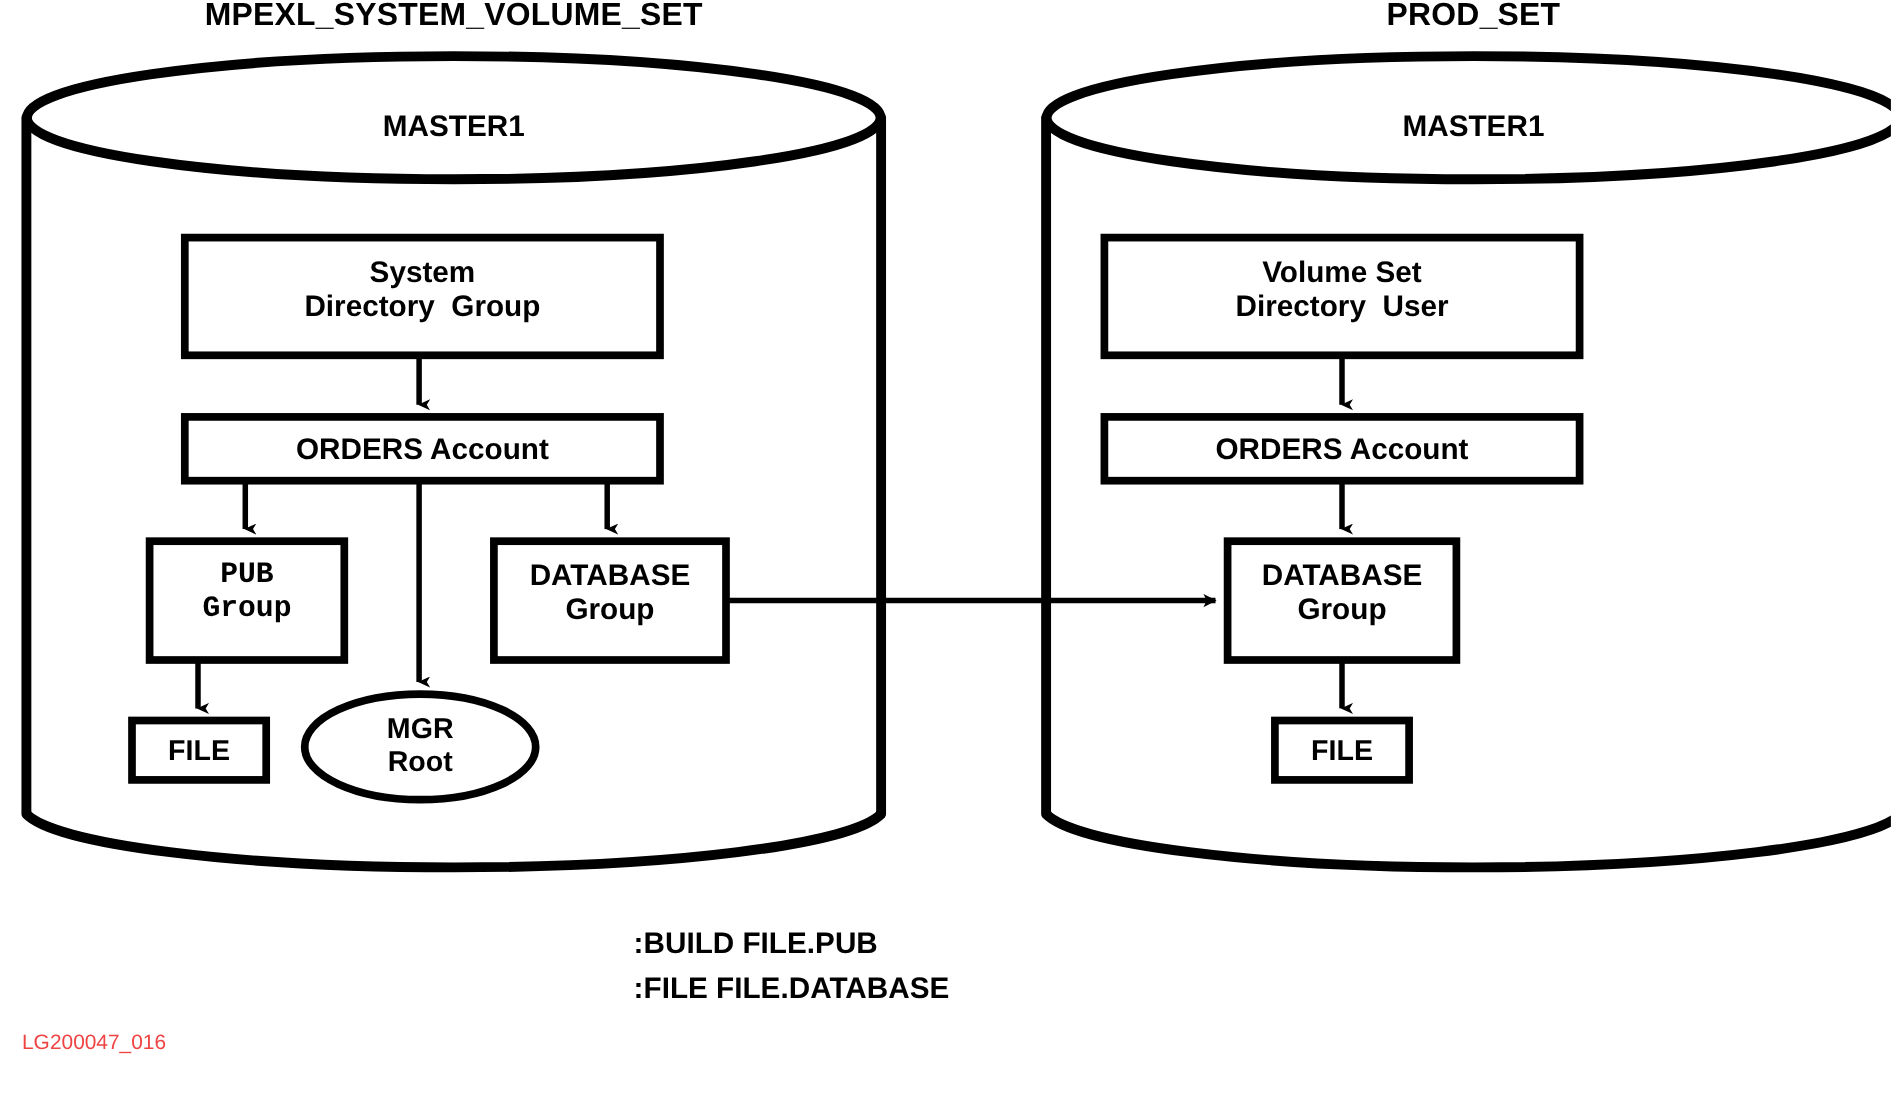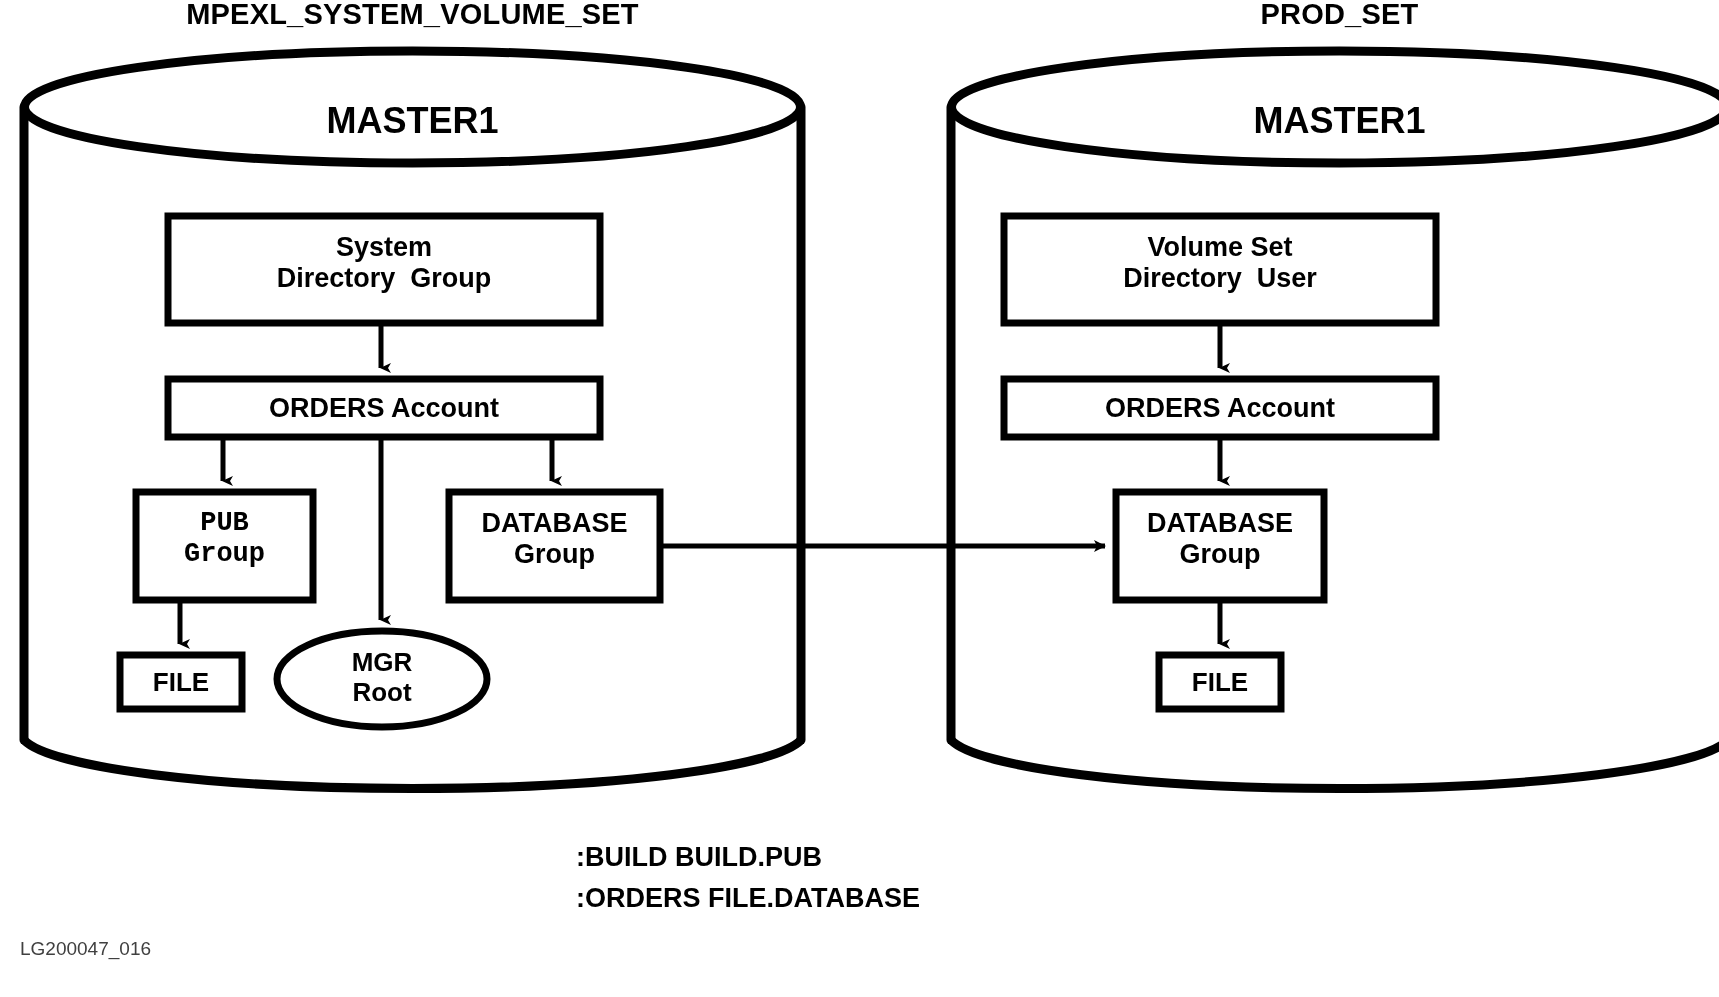--- a/index.html
+++ b/index.html
@@ -15,30 +15,30 @@
   .lbl{
     position:absolute;
     font-weight:bold;
     color:#000;
     text-align:center;
     line-height:1.16;
     white-space:pre;
     user-select:none;
   }
   .setname{font-size:29px;letter-spacing:0.2px;}
-  .master{font-size:36px;}
+  .master{font-size:27px;}
   .boxtxt{font-size:27px;}
   .filetxt{font-size:26px;}
   .elltxt{font-size:26px;}
   .cmd{font-size:27px;font-weight:bold;text-align:left;}
   .figid{
     position:absolute;
     font-size:19px;
     font-weight:normal;
-    color:#404040;
+    color:#ef4444;
     white-space:pre;
     font-family:"Liberation Sans","DejaVu Sans",sans-serif;
   }
 </style>
 </head>
 <body>
 
 <div id="stage">
 
   <svg width="1719" height="997" viewBox="0 0 1719 997">
@@ -130,19 +130,19 @@
   <div class="lbl boxtxt" style="left:988px;top:232px;width:432px;">Volume Set
 Directory  User</div>
 
   <div class="lbl boxtxt" style="left:988px;top:393px;width:432px;">ORDERS Account</div>
 
   <div class="lbl boxtxt" style="left:1100px;top:508px;width:208px;">DATABASE
 Group</div>
 
   <div class="lbl filetxt" style="left:1143px;top:667px;width:122px;">FILE</div>
 
-  <div class="lbl cmd" style="left:560px;top:842px;width:600px;">:BUILD BUILD.PUB</div>
+  <div class="lbl cmd" style="left:560px;top:842px;width:600px;">:BUILD FILE.PUB</div>
 
-  <div class="lbl cmd" style="left:560px;top:883px;width:600px;">:ORDERS FILE.DATABASE</div>
+  <div class="lbl cmd" style="left:560px;top:883px;width:600px;">:FILE FILE.DATABASE</div>
 
   <div class="figid" style="left:4px;top:938px;">LG200047_016</div>
 
 </div>
 
 </body></html>

